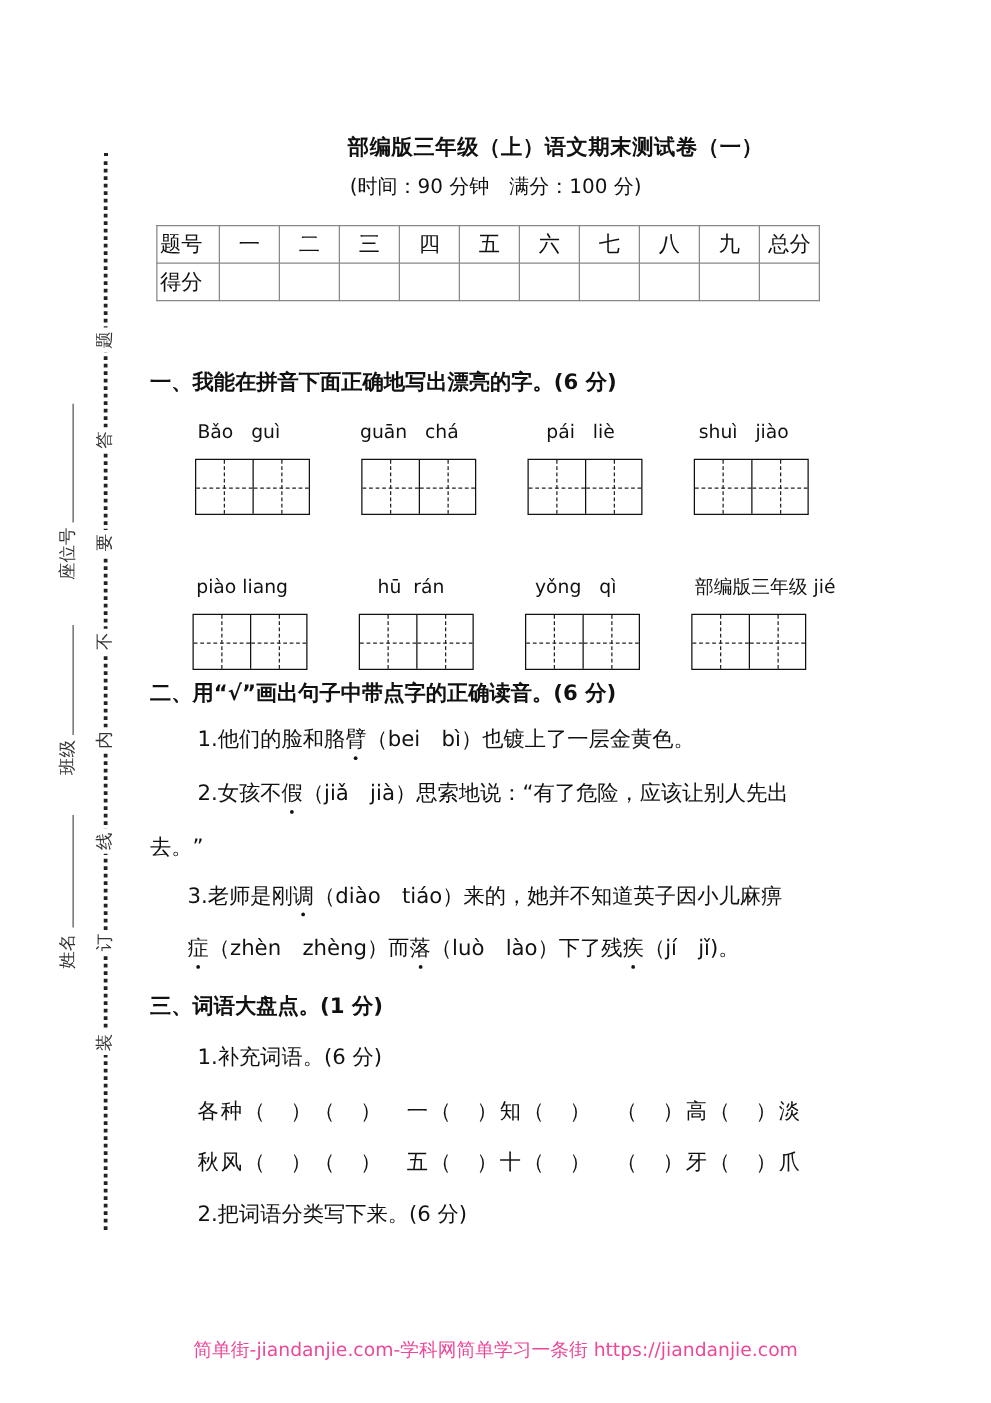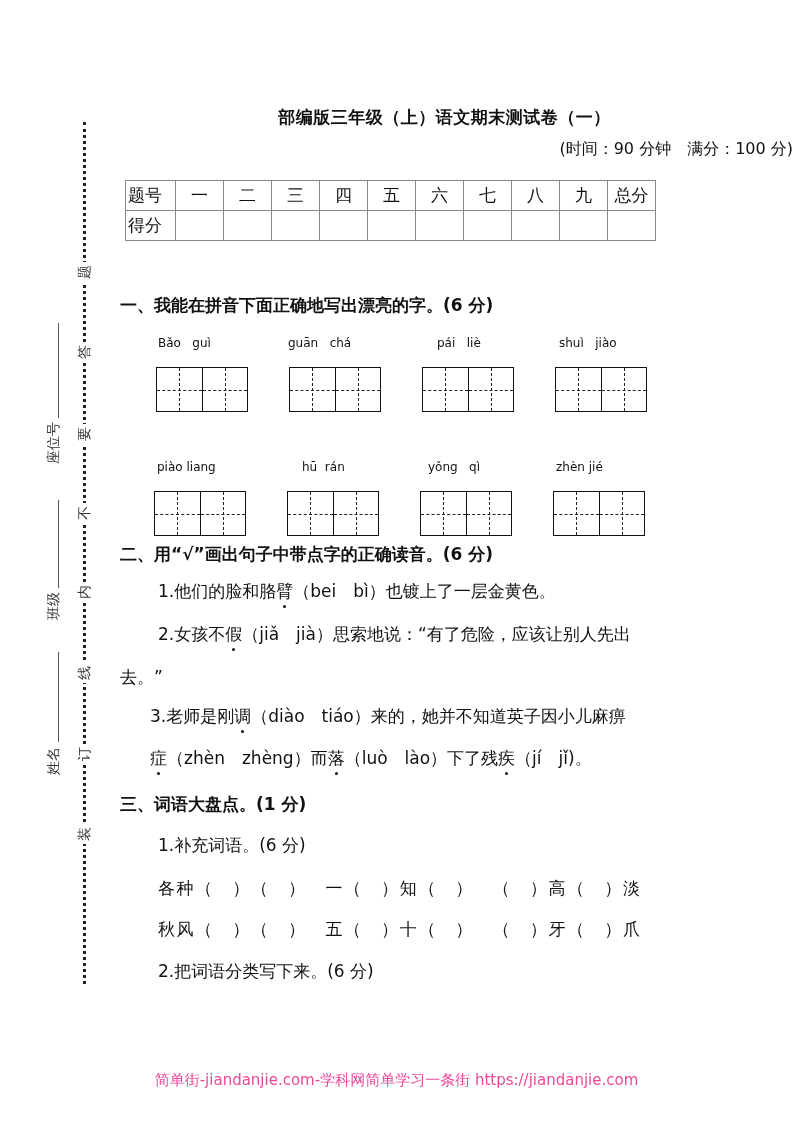--- a/index.html
+++ b/index.html
@@ -12,31 +12,31 @@
   .margin-char { position:absolute; left:74px; width:20px; height:20px; background:#fff;
                  font-size:14px; line-height:20px; text-align:center; color:#333;
                  transform:rotate(-90deg); font-family:"DejaVu Serif", serif; }
   .field-label { position:absolute; left:42px; font-size:14px; color:#333;
                  transform:rotate(-90deg); transform-origin:center; white-space:nowrap;
                  font-family:"DejaVu Serif", serif; }
   .field-line { position:absolute; left:58px; width:0; border-left:1px solid #555; }
 
   .title { position:absolute; left:0; width:793px; top:106px; text-align:center;
            font-size:17px; font-weight:bold; letter-spacing:0.5px;padding-left:48px; }
-  .subtitle { position:absolute; left:0; width:793px; top:139px; text-align:right;
+  .subtitle { position:absolute; left:0; width:793px; top:139px; text-align:center;
               font-size:16px; }
 
   table.score { position:absolute; left:125px; top:180px; border-collapse:collapse; }
   table.score td { border:1px solid #888; width:47px; height:29px; text-align:center;
                    font-size:17px; padding:0; }
   table.score td.hdr { width:47px; text-align:left; padding-left:2px;margin-top:30px; }
 
   .section-h { position:absolute; left:120px; font-size:17px; font-weight:bold; }
 
-  .pinyin { position:absolute; font-size:12px; white-space:pre; }
+  .pinyin { position:absolute; font-size:15px; white-space:pre; }
 
   .grid-box { position:absolute; width:92px; height:45px; border:1px solid #111;
               box-sizing:border-box; display:flex; }
   .cell { position:relative; flex:1; height:100%; }
   .cell + .cell { border-left:1px solid #111; }
   .cell::before { content:""; position:absolute; left:50%; top:0; bottom:0;
                   border-left:1px dashed #222; }
   .cell::after { content:""; position:absolute; top:50%; left:0; right:0;
                  border-top:1px dashed #222; }
 
@@ -122,21 +122,21 @@
     <div class="cell"></div>
   </div>
 <div class="grid-box" style="left:555px; top:367px">
     <div class="cell"></div>
     <div class="cell"></div>
   </div>
 
 <div class="pinyin" style="left:157px; top:460px">piào liang</div>
 <div class="pinyin" style="left:302px; top:460px">hū  rán</div>
 <div class="pinyin" style="left:428px; top:460px">yǒng   qì</div>
-<div class="pinyin" style="left:556px; top:460px">zhèn jié</div>
+<div class="pinyin" style="left:556px; top:460px">部编版三年级 jié</div>
 
 <div class="grid-box" style="left:154px; top:491px">
     <div class="cell"></div>
     <div class="cell"></div>
   </div>
 <div class="grid-box" style="left:287px; top:491px">
     <div class="cell"></div>
     <div class="cell"></div>
   </div>
 <div class="grid-box" style="left:420px; top:491px">

